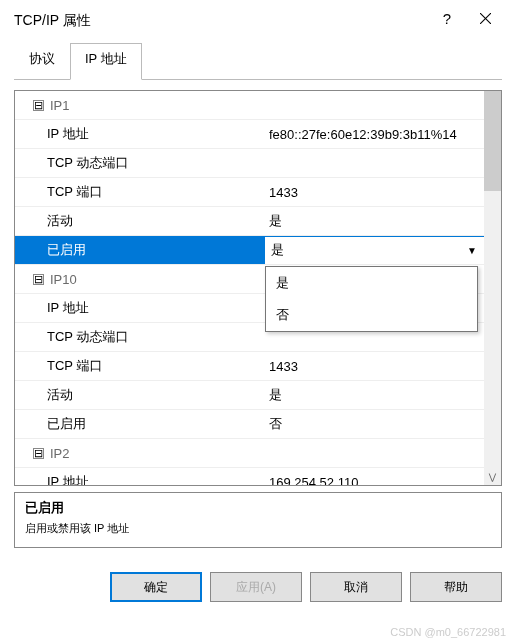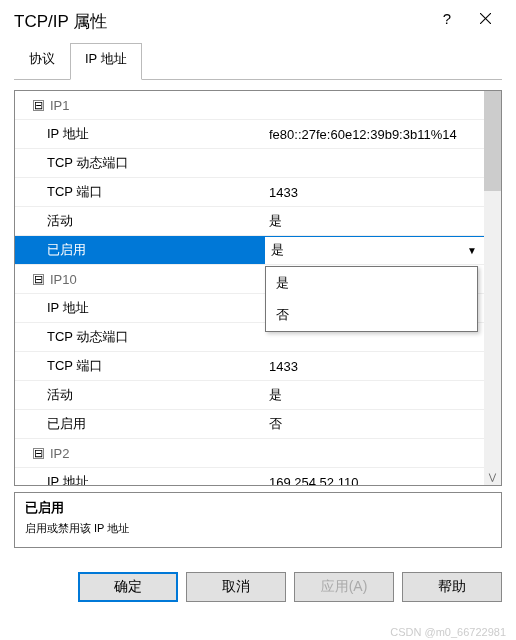--- a/index.html
+++ b/index.html
@@ -1,19 +1,19 @@
 <!DOCTYPE html>
 <html><head>
   <meta charset="utf-8">
   <style>
     * { box-sizing: border-box; margin: 0; padding: 0; font-family: "Segoe UI", "Microsoft YaHei", sans-serif; }
     body { width: 516px; height: 640px; background: #fff; font-size: 13px; color: #000; overflow: hidden; }
     
     .titlebar { display: flex; align-items: center; padding: 8px 12px 8px 14px; height: 36px; }
-    .titlebar-title { flex: 1; font-size: 17px; margin-top: 6px; }
+    .titlebar-title { flex: 1; font-size: 14px; margin-top: 6px; }
     .titlebar-btn { width: 38px; height: 28px; display: flex; align-items: center; justify-content: center; font-size: 14px; cursor: pointer; }
     .titlebar-btn.help { font-size: 15px; }
     .titlebar-btn.close svg { width: 11px; height: 11px; }
     
     .content { padding: 6px 14px 12px 14px; }
     
     .tabs { display: flex; border-bottom: 1px solid #bbb; }
     .tab { padding: 6px 14px 11px 14px; font-size: 13px; cursor: pointer; border: 1px solid transparent; border-bottom: none; position: relative; top: 1px; }
     .tab.active { background: #fff; border: 1px solid #bbb; border-bottom: 1px solid #fff; }
     
@@ -37,21 +37,21 @@
     .dropdown-arrow { width: 24px; height: 26px; display: flex; align-items: center; justify-content: center; font-size: 10px; cursor: pointer; color: #000; }
     
     .dropdown-menu { position: absolute; left: 250px; top: 175px; width: 213px; background: #fff; border: 1px solid #767676; box-shadow: 2px 2px 4px rgba(0,0,0,0.2); z-index: 10; }
     .dropdown-item { padding: 7px 10px; font-size: 13px; cursor: pointer; }
     
     .info-panel { margin-top: 6px; border: 1px solid #888; padding: 6px 10px 8px 10px; height: 56px; }
     .info-title { font-size: 13px; font-weight: bold; margin-bottom: 4px; }
     .info-desc { font-size: 11px; }
     
     .button-row { display: flex; justify-content: flex-end; gap: 8px; padding: 12px 14px 12px 14px; }
-    .btn { width: 100px; height: 30px; font-size: 14px; cursor: pointer; border: 1px solid #888; background: #e1e1e1; }
+    .btn { width: 92px; height: 30px; font-size: 12px; cursor: pointer; border: 1px solid #888; background: #e1e1e1; }
     .btn.primary { border: 2px solid #0078d7; }
     .btn.disabled { color: #aaa; cursor: default; }
     
     .watermark { position: absolute; right: 10px; bottom: 2px; font-size: 11px; color: #ccc; }
   </style>
 </head>
 <body>
 
 <div class="titlebar">
   <span class="titlebar-title">TCP/IP 属性</span>
@@ -155,18 +155,18 @@
   </div>
 
   <div class="info-panel">
     <div class="info-title">已启用</div>
     <div class="info-desc">启用或禁用该 IP 地址</div>
   </div>
 </div>
 
 <div class="button-row">
   <button class="btn primary">确定</button>
+  <button class="btn disabled">应用(A)</button>
   <button class="btn">取消</button>
-  <button class="btn disabled">应用(A)</button>
   <button class="btn">帮助</button>
 </div>
 
 <div class="watermark">CSDN @m0_66722981</div>
 
 </body></html>

